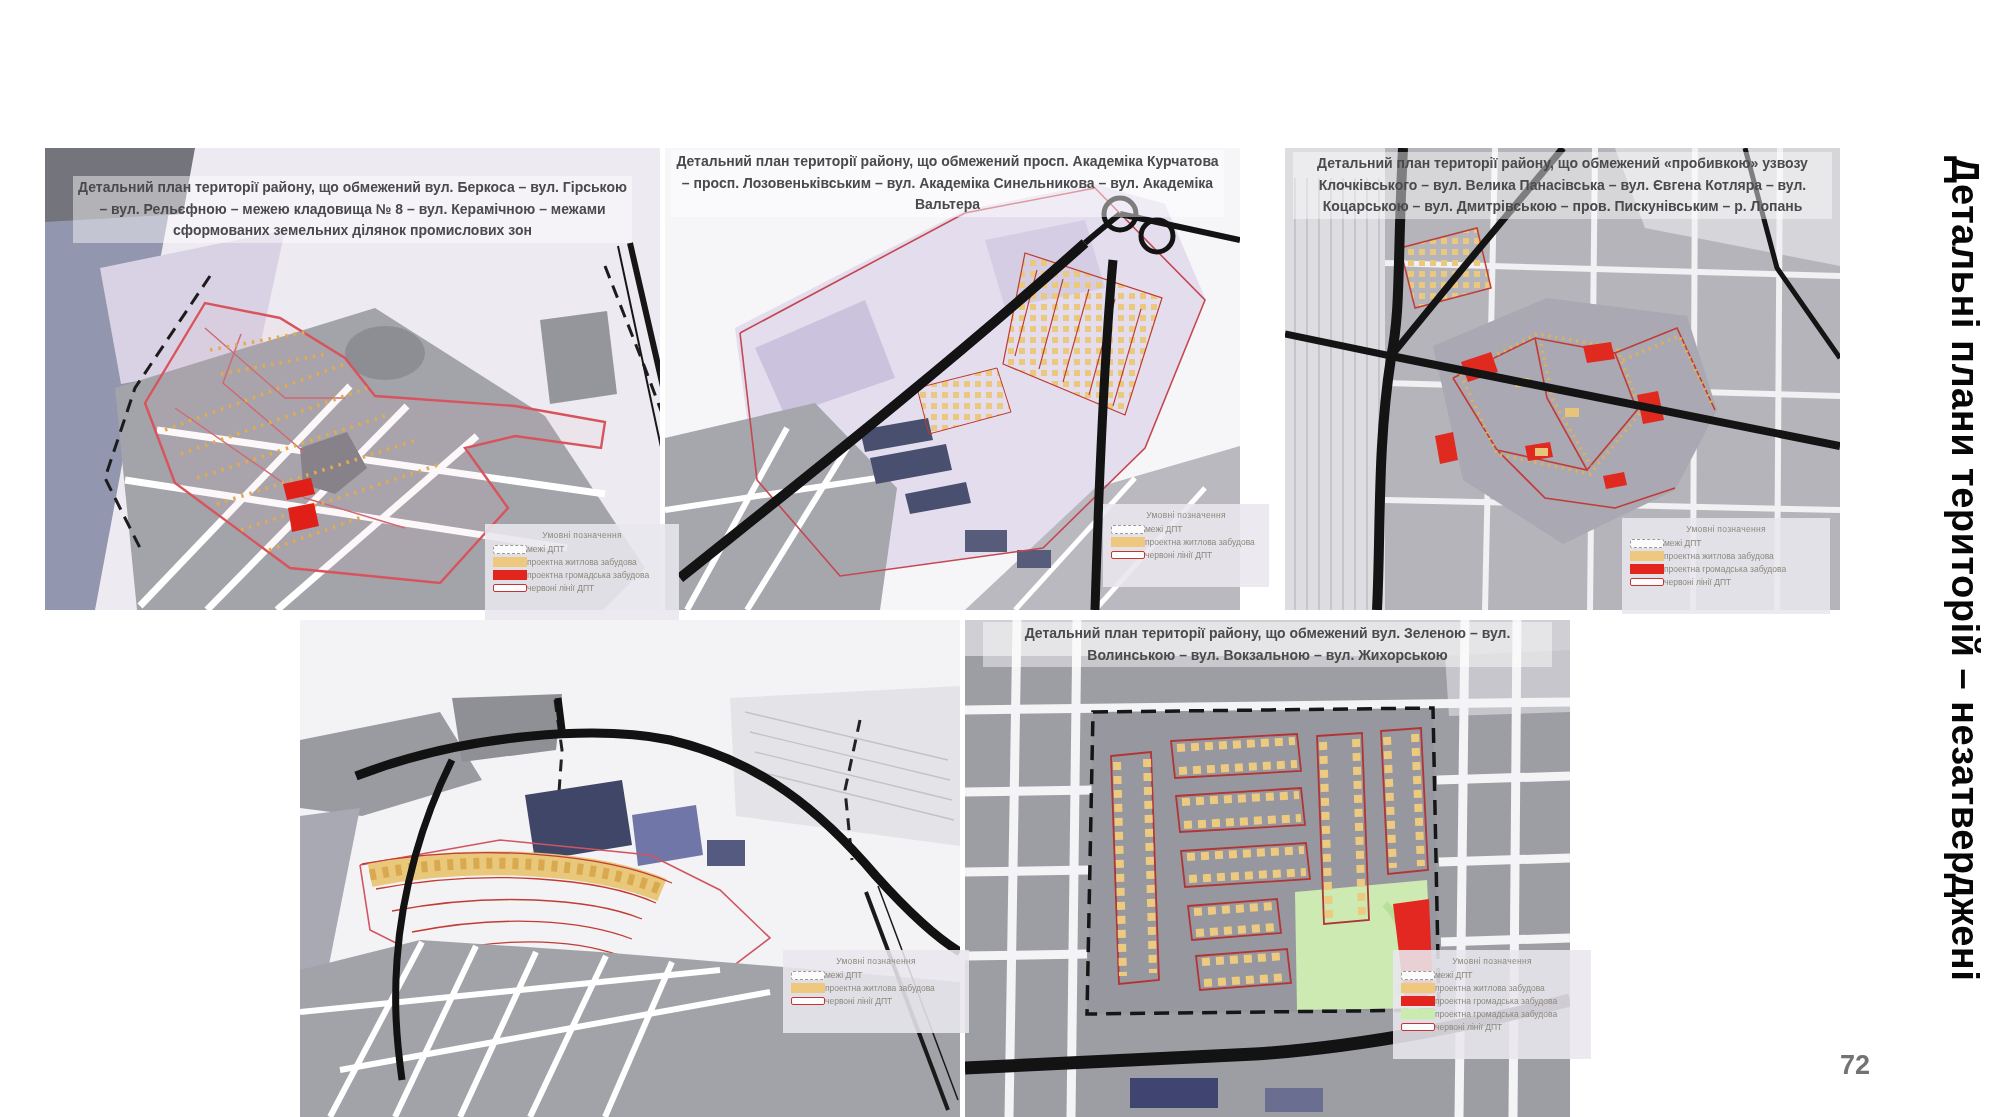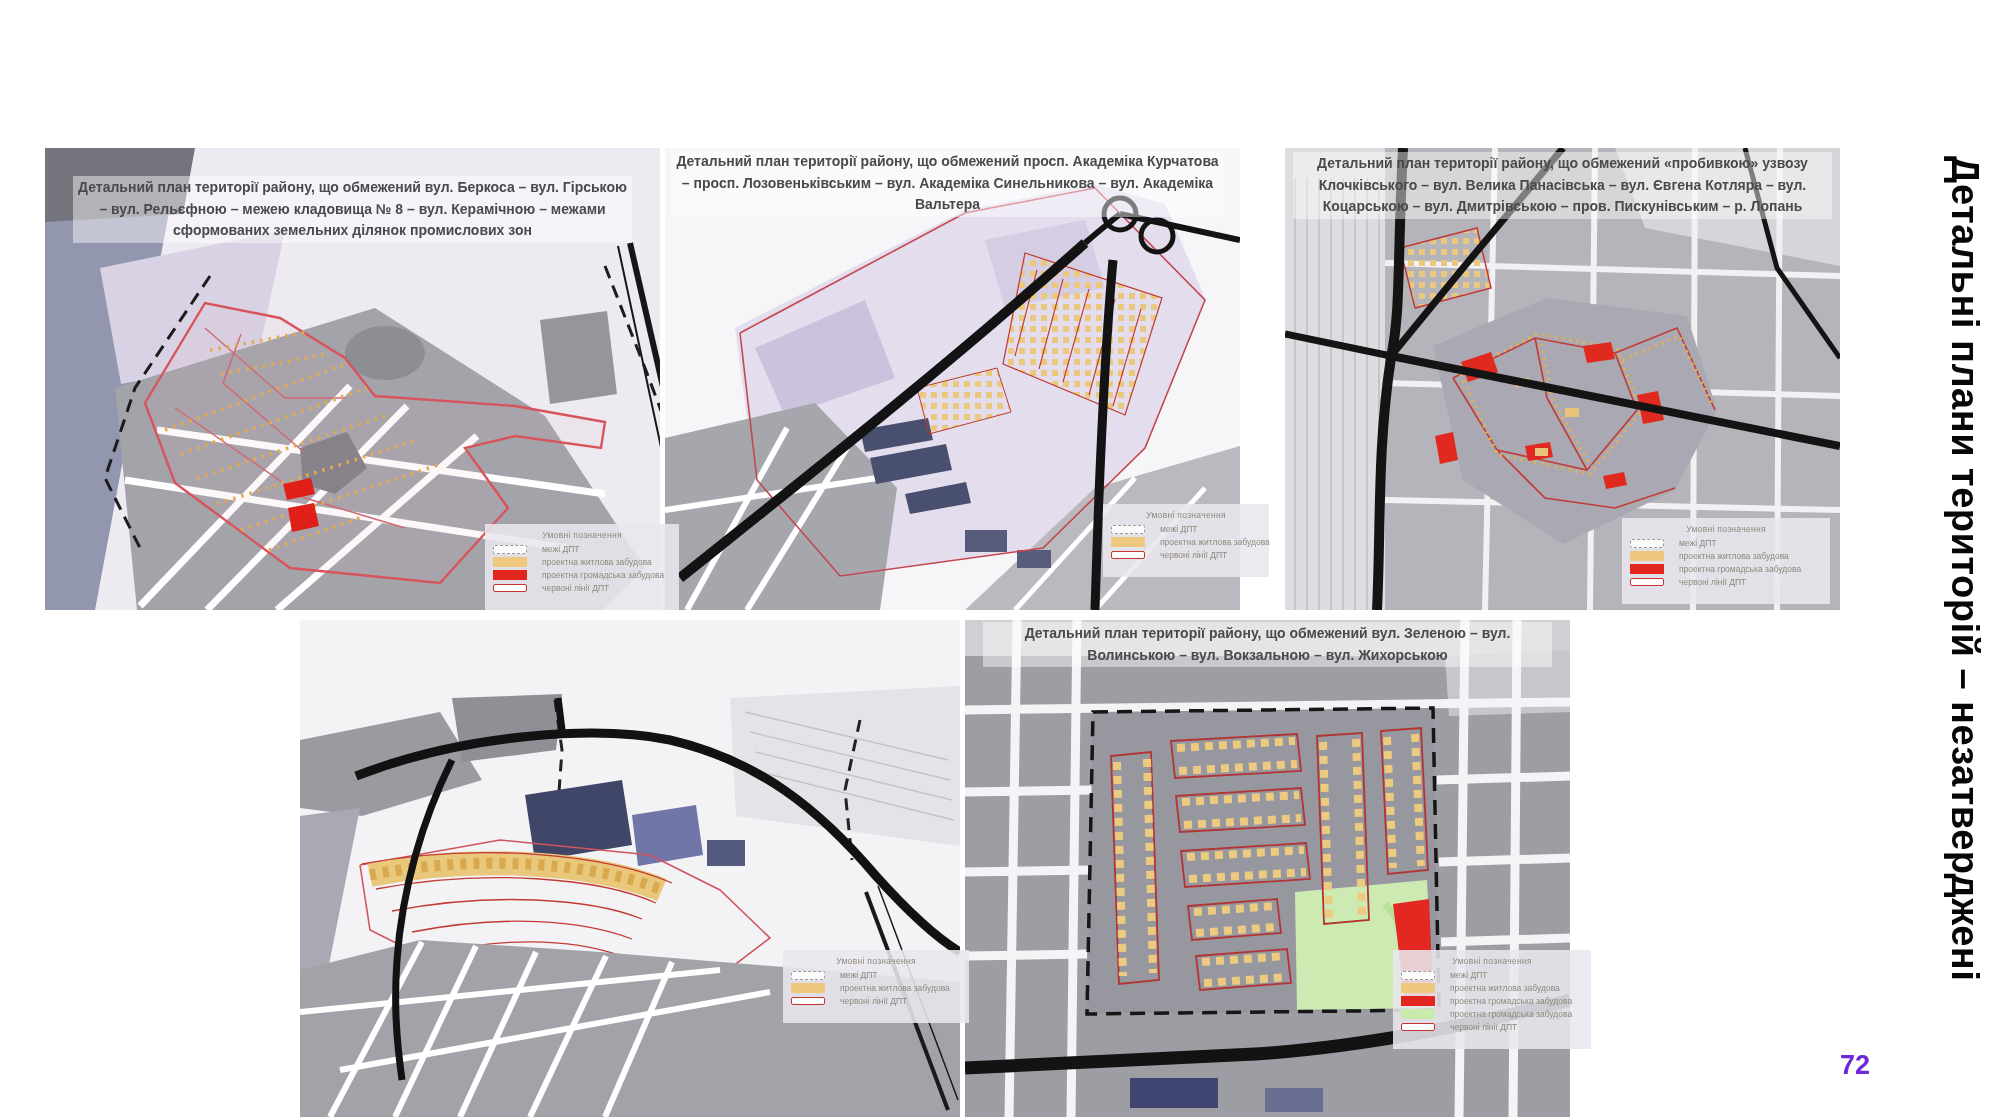--- a/index.html
+++ b/index.html
@@ -7,33 +7,33 @@
          font-family:"Liberation Sans", sans-serif;}
   .panel{position:absolute;}
   .panel svg{position:absolute;left:0;top:0;width:100%;height:100%;}
   .map-title{position:absolute;z-index:3;text-align:center;font-size:14px;line-height:1.55;
              font-weight:600;color:#4a4a4c;background:rgba(255,255,255,0.45);padding:1px 4px;}
   .t1{left:28px;right:28px;top:4px;margin-top:24px;}
   .t2{left:6px;right:16px;top:2px;}
   .t3{left:8px;right:8px;top:4px;text-align:center;}
   .t4{left:8px;right:8px;top:0px;}
   .t5{left:18px;right:18px;top:2px;}
-  .legend{position:absolute;z-index:4;background:rgba(233,231,238,0.88);padding:6px 8px 14px 8px;}
+  .legend{position:absolute;z-index:4;background:rgba(233,231,238,0.88);padding:6px 8px 24px 8px;}
   .lg-h{text-align:center;font-size:8.5px;color:#8b897c;margin-bottom:4px;letter-spacing:.3px;}
-  .lg-row{display:flex;align-items:center;gap:15px;margin:3px 0;}
+  .lg-row{display:flex;align-items:center;gap:0;margin:3px 0;}
   .sw{width:34px;height:10px;flex:none;box-sizing:border-box;}
   .sw-dashed{background:#fbfbfc;border:1px dashed #9a9a9a;height:9px;border-radius:2px;}
   .sw-res{background:var(--residential,#eec87e);}
   .sw-pub{background:var(--public,#e3261d);}
   .sw-green{background:var(--green,#c9ecad);}
   .sw-redline{background:#fdfdfe;border:1.5px solid var(--redline,#c53333);height:8px;border-radius:2px;}
   .lg-l{font-size:8.5px;color:#8b897c;white-space:nowrap;}
   .vtitle{position:absolute;right:14px;top:156px;writing-mode:vertical-rl;font-size:38px;
           font-weight:700;color:#070707;letter-spacing:.5px;white-space:nowrap;z-index:5;}
-  .pagenum{position:absolute;left:1840px;top:1050px;font-size:27px;font-weight:700;color:#6d28d9;z-index:5;}
+  .pagenum{position:absolute;left:1840px;top:1050px;font-size:27px;font-weight:700;color:#737373;z-index:5;}
 </style>
 </head>
 <body>
 
 <div class="slide">
 
   <div class="panel" style="left:45px;top:148px;width:615px;height:462px">
     <svg viewBox="0 0 615 462" preserveAspectRatio="none">
       <rect width="615" height="462" fill="#edeaf1"></rect>
       <polygon points="0,25 135,5 50,462 0,462" fill="#9296ae"></polygon>

